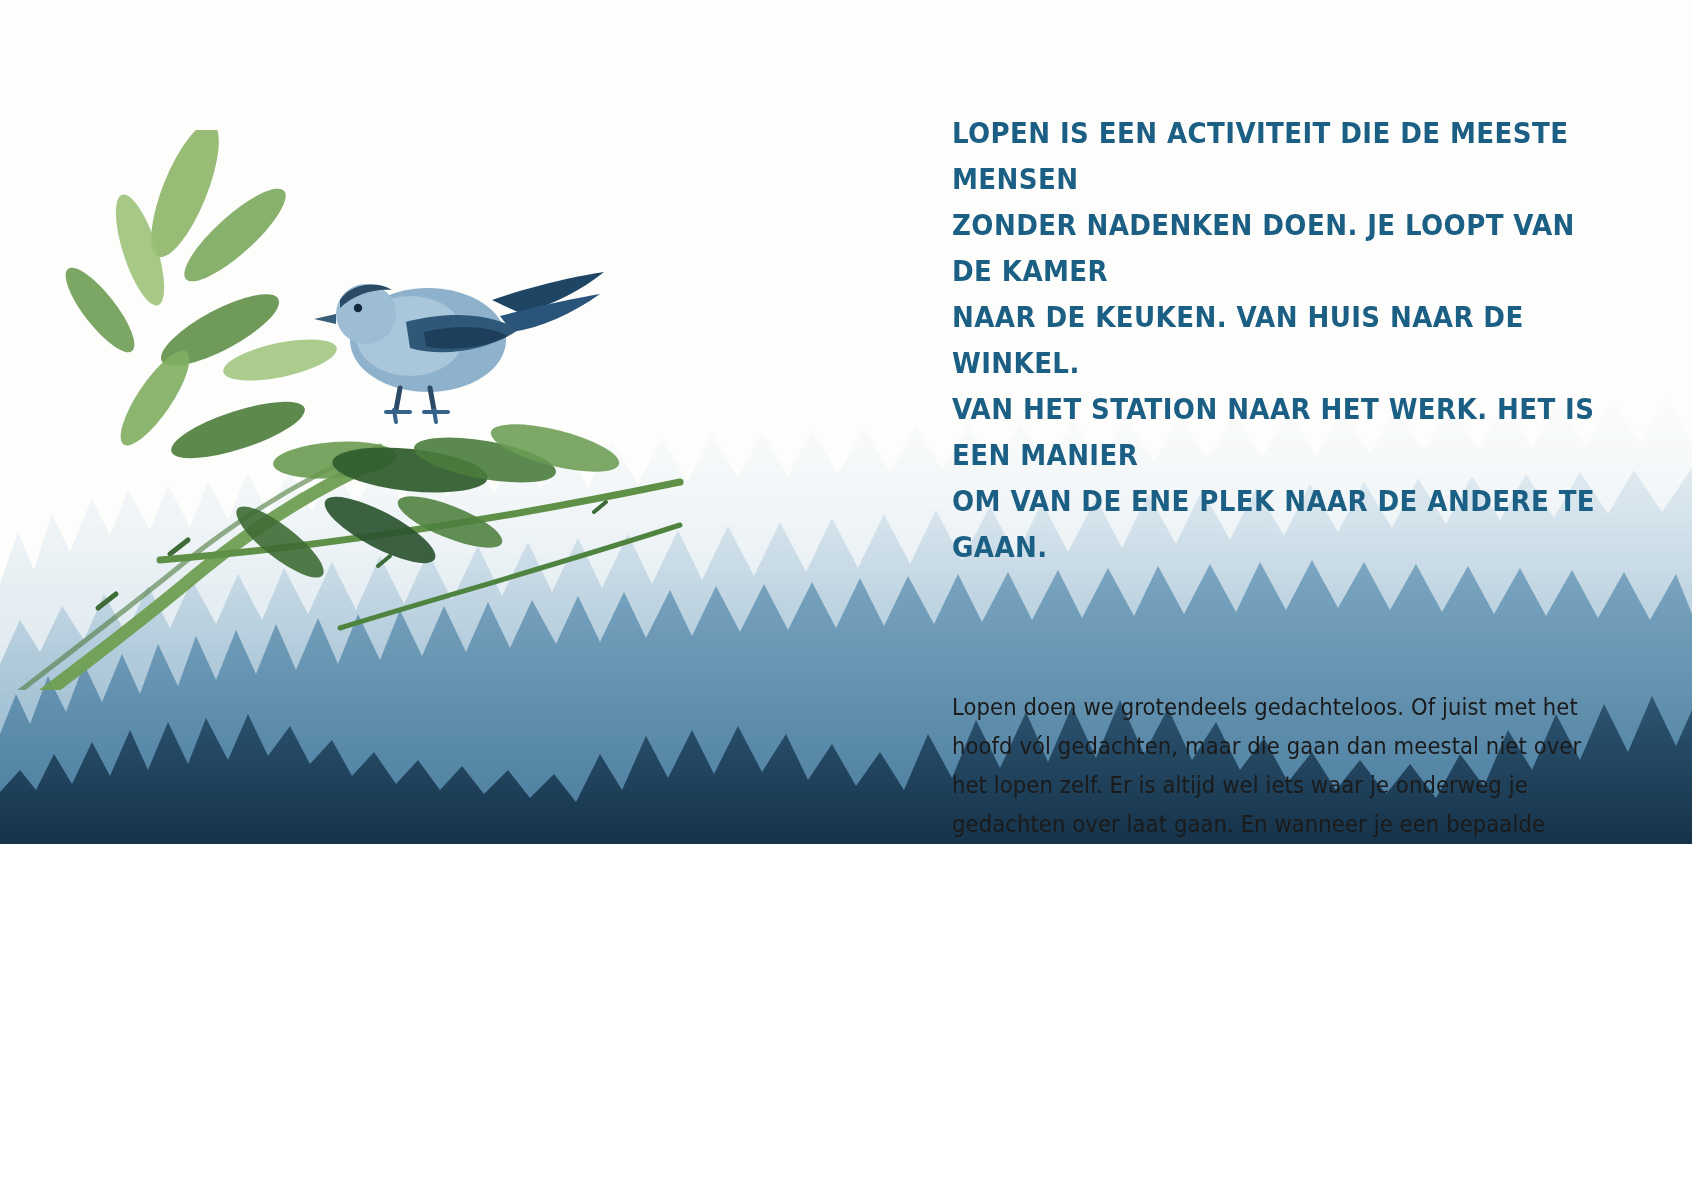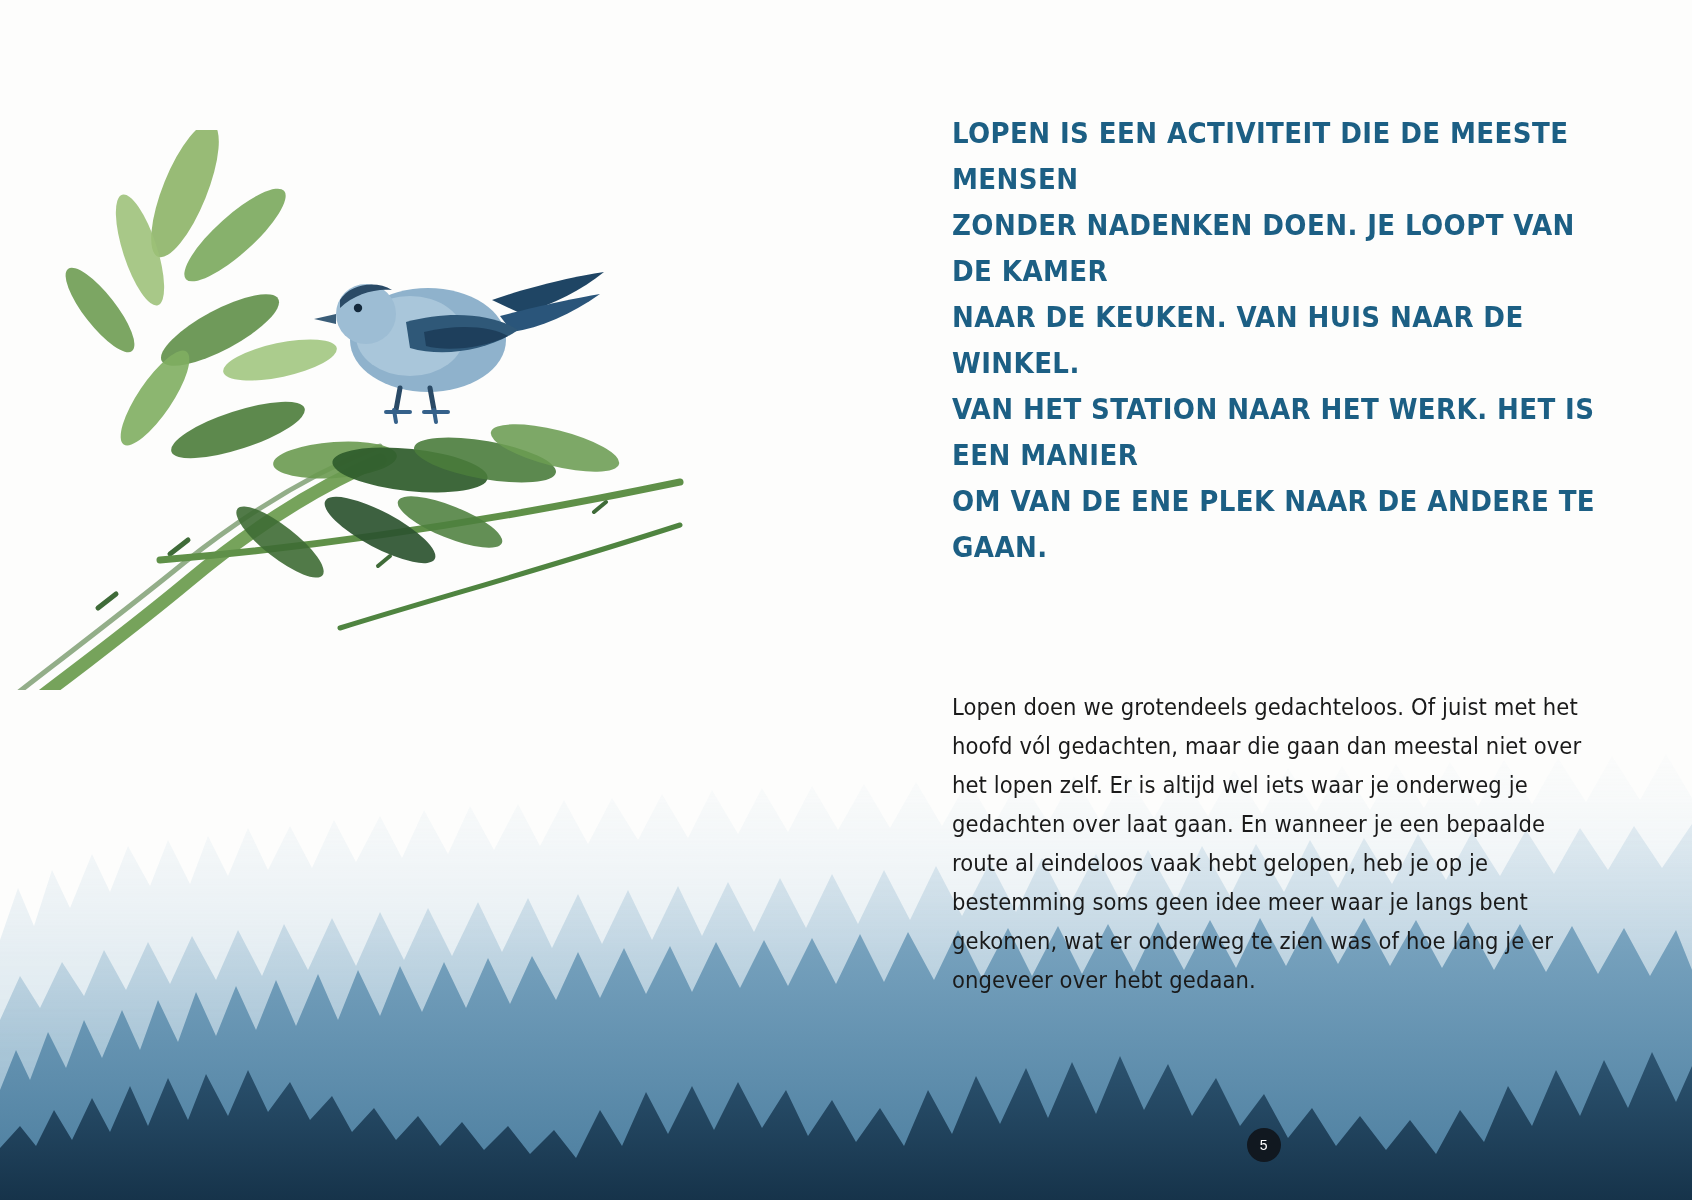--- a/index.html
+++ b/index.html
@@ -3,21 +3,21 @@
 <meta charset="utf-8">
 <style>
   html, body {
     margin: 0;
     padding: 0;
     background: #ffffff;
   }
   #page {
     position: relative;
     width: 1692px;
-    height: 1200px;
+    height: 844px;
     overflow: hidden;
     background: #fdfdfc;
     font-family: "Liberation Sans", sans-serif;
   }
 
   
   .bg-layer {
     position: absolute;
     left: 0;
     width: 100%;

